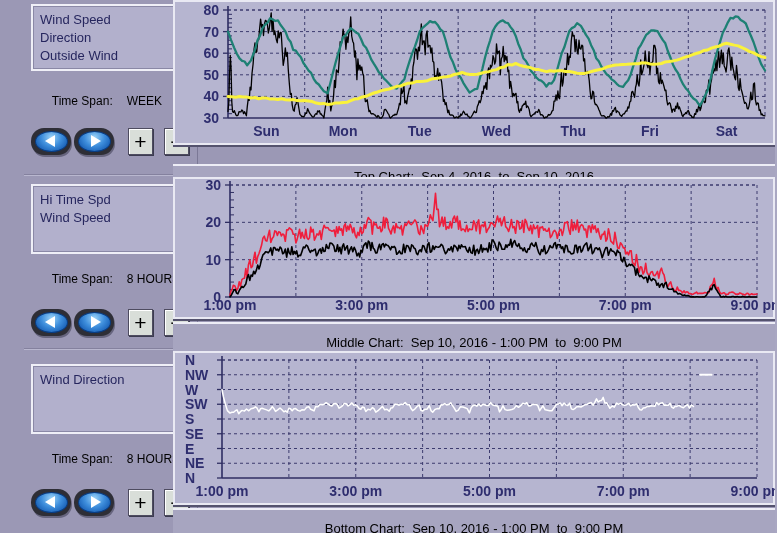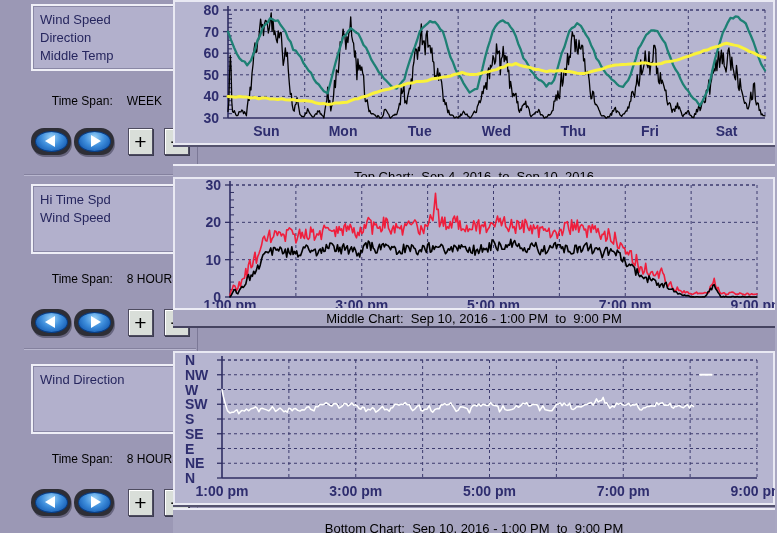--- a/index.html
+++ b/index.html
@@ -31,21 +31,21 @@
 </head>
 <body>
 
 <div class="app">
 
   <aside class="sidebar">
 
     <div class="legend-box" style="top:4px;height:67px;">
       <div class="legend-item">Wind Speed</div>
       <div class="legend-item">Direction</div>
-      <div class="legend-item">Middle Temp</div>
+      <div class="legend-item">Outside Wind</div>
     </div>
     <div class="timespan" style="top:80px;">
       <span>Time Span:</span><span class="val">WEEK</span>
     </div>
     <div class="controls" style="top:127px;">
       <button class="nav">
           <span class="oval">
             <span class="tri left"></span>
           </span>
         </button>
@@ -211,21 +211,21 @@
           <line x1="57" y1="120" x2="584" y2="120" stroke="#2F2E62" stroke-width="1.6"></line>
           <text x="57" y="133" text-anchor="middle" font-size="14" font-weight="600" fill="#2E2D6E">1:00 pm</text>
           <text x="188.75" y="133" text-anchor="middle" font-size="14" font-weight="600" fill="#2E2D6E">3:00 pm</text>
           <text x="320.5" y="133" text-anchor="middle" font-size="14" font-weight="600" fill="#2E2D6E">5:00 pm</text>
           <text x="452.25" y="133" text-anchor="middle" font-size="14" font-weight="600" fill="#2E2D6E">7:00 pm</text>
           <text x="584" y="133" text-anchor="middle" font-size="14" font-weight="600" fill="#2E2D6E">9:00 pm</text>
           <polyline points="57.0,118.1 58.1,113.7 59.2,112.4 60.3,108.3 61.9,109.0 63.6,113.2 64.9,111.3 66.2,104.8 67.5,109.2 68.9,102.6 70.2,101.5 71.5,101.2 72.8,91.6 74.1,100.7 75.4,88.0 76.8,82.9 78.1,90.7 79.4,89.4 80.7,81.6 82.0,75.2 83.4,86.1 84.7,79.6 86.0,76.5 87.3,72.5 88.6,68.1 89.9,61.2 91.3,59.2 92.6,63.5 93.9,64.1 95.2,58.3 96.5,53.3 97.8,65.4 99.2,61.4 100.5,59.8 101.8,53.9 103.1,54.5 104.4,58.4 105.7,54.7 107.1,55.4 108.4,58.9 109.7,57.0 111.0,58.0 112.3,64.3 113.7,52.9 115.0,53.0 116.3,50.8 117.6,51.9 118.9,53.1 120.2,57.3 121.6,57.2 122.9,65.9 124.1,62.4 125.3,57.5 126.6,52.3 127.8,61.2 129.1,55.2 130.3,59.7 131.5,61.5 132.8,52.3 134.0,60.7 135.2,62.4 136.5,60.8 137.7,50.1 138.9,55.0 140.2,52.4 141.4,63.2 142.6,60.5 144.0,56.9 145.5,58.0 146.9,53.8 148.3,62.4 149.7,52.9 151.1,48.2 152.5,51.0 153.8,50.5 155.0,50.7 156.2,53.0 157.5,53.3 158.7,54.1 159.9,53.9 161.2,53.0 162.4,59.4 163.6,49.8 164.9,56.2 166.1,49.6 167.3,53.2 168.6,51.8 169.8,58.3 171.0,49.2 172.3,46.8 173.5,54.2 174.8,49.1 176.0,52.8 177.2,47.2 178.5,50.6 179.7,55.7 180.9,50.9 182.2,58.2 183.5,60.8 184.8,55.3 186.1,58.5 187.4,50.4 188.8,56.6 190.1,55.3 191.4,47.6 192.7,51.2 194.0,44.5 195.3,40.6 196.7,42.2 198.0,43.5 199.3,57.2 200.6,45.1 201.9,47.9 203.2,46.8 204.4,51.0 205.6,51.2 206.9,49.6 208.1,54.8 209.3,53.0 210.6,40.4 211.8,51.0 213.0,41.1 214.3,42.6 215.5,51.4 216.7,53.6 218.0,57.0 219.2,52.0 220.5,48.9 221.7,55.8 223.0,46.5 224.3,50.6 225.6,50.3 227.0,51.8 228.3,48.7 229.5,58.0 230.7,51.7 232.0,46.6 233.2,48.5 234.5,46.1 235.7,44.0 236.9,46.7 238.2,47.7 239.4,46.5 240.6,44.9 241.9,42.9 243.1,44.6 244.3,49.3 245.6,56.1 246.8,57.6 248.0,48.9 249.4,52.6 250.7,56.4 252.0,47.8 253.3,48.5 254.6,49.4 255.9,45.2 257.3,37.9 258.6,41.2 259.9,43.6 261.2,30.4 262.5,16.4 263.8,32.5 265.2,32.3 266.5,49.8 267.8,46.0 269.1,40.0 270.4,49.2 271.8,40.3 273.1,52.5 274.4,49.8 275.8,51.3 277.2,44.6 278.6,50.9 280.0,41.9 281.4,39.0 282.9,45.1 284.3,39.3 285.6,52.2 286.9,43.9 288.2,53.5 289.5,52.1 290.9,52.3 292.3,54.6 293.7,48.2 295.1,54.5 296.5,51.8 297.9,52.7 299.3,52.4 300.7,43.8 302.0,46.8 303.2,53.9 304.4,46.0 305.7,42.9 306.9,56.6 308.1,48.6 309.4,48.1 310.6,49.7 312.0,44.9 313.4,55.4 314.9,52.2 316.3,50.2 317.7,45.8 319.1,46.1 320.5,47.7 321.8,49.9 323.1,44.4 324.5,39.1 325.8,44.9 327.1,41.2 328.5,48.8 329.9,44.3 331.3,39.8 332.7,49.6 334.1,51.2 335.6,54.5 337.0,49.8 338.4,42.5 339.8,50.8 341.2,49.7 342.6,56.3 344.0,43.6 345.4,44.7 346.8,52.1 348.2,51.2 349.5,43.5 350.8,55.5 352.1,42.4 353.4,44.6 354.8,50.7 356.3,53.5 357.7,48.4 359.1,56.7 360.5,47.9 361.9,51.8 363.3,50.8 364.6,48.5 365.8,60.3 367.0,50.2 368.3,50.7 369.5,49.7 370.7,53.3 372.0,51.9 373.2,54.2 374.6,54.1 376.0,51.1 377.4,60.6 378.8,58.8 380.3,54.7 381.7,53.4 383.1,55.4 384.3,61.3 385.6,56.3 386.8,53.0 388.0,52.3 389.3,58.4 390.5,53.6 391.7,45.6 393.0,45.8 394.4,44.7 395.8,52.4 397.2,57.3 398.6,42.8 400.0,53.6 401.4,46.4 402.8,52.7 404.3,43.0 405.7,55.2 407.1,49.5 408.5,47.6 409.9,48.7 411.3,53.0 412.7,52.1 414.0,60.5 415.4,49.1 416.7,49.0 418.0,55.4 419.3,47.6 420.7,51.9 422.1,48.8 423.5,55.5 425.0,51.5 426.4,57.5 427.8,62.3 429.2,57.3 430.4,57.5 431.7,54.3 432.9,64.2 434.1,62.1 435.4,51.8 436.6,56.9 437.8,64.1 439.1,65.4 440.5,67.1 441.9,55.4 443.3,63.7 444.7,71.0 446.1,71.5 447.5,65.8 449.0,67.8 450.3,70.9 451.6,70.7 452.9,77.0 454.2,75.2 455.5,77.9 456.9,73.7 458.2,73.9 459.5,85.6 460.8,86.8 462.1,88.6 463.4,77.6 464.8,87.2 466.1,95.2 467.4,89.8 468.7,90.3 470.0,97.0 471.4,94.5 472.7,86.3 474.0,95.5 475.3,97.6 476.6,97.9 477.9,95.2 479.3,94.5 480.6,98.4 481.9,98.7 483.2,96.9 484.5,94.4 485.8,101.1 487.2,93.8 488.5,91.1 489.8,95.9 491.1,98.0 492.4,105.0 493.8,108.2 495.1,109.4 496.4,106.5 497.7,104.9 499.0,110.0 500.3,112.0 501.7,113.7 503.0,113.7 504.3,110.1 505.6,113.4 506.9,113.3 508.2,114.2 509.6,115.9 510.9,113.8 512.2,115.8 513.5,114.8 514.8,115.1 516.1,116.8 517.3,116.5 518.5,117.0 519.8,117.4 521.0,116.6 522.2,116.1 523.5,115.1 524.7,116.7 526.1,116.2 527.5,116.4 528.9,116.4 530.4,116.2 531.8,115.6 533.2,115.8 534.6,116.3 535.9,115.4 537.2,109.6 538.5,108.1 539.9,106.6 541.2,101.4 542.5,108.6 543.8,112.3 545.1,110.3 546.5,114.8 547.8,116.4 549.0,116.7 550.2,115.9 551.5,115.9 552.7,117.4 553.9,117.4 555.2,117.2 556.4,115.5 557.7,115.5 559.0,115.1 560.3,115.4 561.6,116.3 562.9,117.4 564.2,117.0 565.6,117.1 566.9,115.9 568.2,116.4 569.5,117.2 570.8,117.4 572.1,118.0 573.5,116.6 574.8,116.3 576.1,117.6 577.4,117.6 578.7,116.7 580.0,117.5 581.4,117.4 582.7,117.3 584.0,117.0" fill="none" stroke="#EF1E3C" stroke-width="1.6" stroke-linejoin="round" stroke-linecap="round"></polyline>
           <polyline points="57.0,120.0 58.3,118.2 59.6,115.7 61.0,112.9 62.3,112.6 63.6,116.1 64.9,116.8 66.2,113.7 67.5,111.5 68.9,109.4 70.2,110.5 71.5,108.9 72.8,107.0 74.1,101.1 75.4,97.5 76.8,103.4 78.1,98.0 79.4,99.3 80.7,94.2 82.0,96.8 83.4,93.1 84.7,88.1 86.0,91.9 87.3,87.9 88.6,82.0 89.9,77.9 91.3,76.7 92.6,74.7 93.9,75.0 95.2,75.8 96.5,74.3 97.8,70.9 99.2,78.2 100.5,70.6 101.8,70.6 103.1,73.2 104.4,72.2 105.7,74.0 107.1,70.1 108.4,71.6 109.7,76.8 111.0,75.8 112.3,72.0 113.7,80.1 115.0,71.4 116.3,76.1 117.6,77.6 118.8,69.7 120.1,77.5 121.3,74.4 122.5,76.9 123.7,73.9 124.9,79.9 126.2,78.2 127.6,78.6 129.0,74.4 130.4,70.0 131.8,70.8 133.2,68.0 134.6,69.2 136.0,72.9 137.3,75.5 138.5,73.4 139.8,74.0 141.0,72.8 142.2,72.1 143.5,78.8 144.7,76.9 145.9,73.6 147.2,71.9 148.4,76.2 149.6,70.5 150.9,74.4 152.1,74.1 153.3,67.6 154.6,70.9 155.8,71.4 157.0,66.0 158.3,66.2 159.5,67.2 160.8,68.9 162.0,74.4 163.2,74.2 164.5,67.7 165.7,74.6 166.9,70.3 168.2,76.8 169.4,69.3 170.6,66.9 171.9,73.2 173.1,70.7 174.3,68.8 175.6,77.0 177.0,72.6 178.4,69.8 179.8,74.7 181.2,70.2 182.6,73.4 184.0,78.9 185.5,76.2 186.7,79.9 187.9,73.2 189.2,75.1 190.4,69.2 191.6,67.3 192.9,65.8 194.1,71.1 195.3,64.1 196.6,65.6 197.8,73.5 199.0,65.5 200.3,71.2 201.5,72.4 202.7,75.9 204.0,75.9 205.2,71.1 206.5,67.2 207.7,72.6 208.9,67.6 210.2,66.5 211.4,69.9 212.6,67.2 213.9,68.2 215.1,68.6 216.3,70.3 217.6,72.8 218.8,69.5 220.0,70.5 221.3,69.4 222.5,71.3 223.7,77.3 225.0,76.2 226.4,73.9 227.8,76.6 229.2,76.6 230.6,67.4 232.0,75.5 233.5,68.6 234.9,68.8 236.1,71.0 237.3,74.4 238.6,67.9 239.8,68.6 241.0,71.0 242.3,71.9 243.5,76.4 244.7,77.7 246.0,73.9 247.2,72.8 248.4,74.7 249.7,68.6 250.9,69.0 252.2,72.7 253.4,75.5 254.6,67.7 255.9,65.6 257.3,75.2 258.6,74.5 259.9,68.7 261.2,72.4 262.6,69.4 264.0,69.9 265.4,70.3 266.9,69.5 268.3,67.3 269.7,68.8 271.1,73.1 272.5,76.7 273.9,74.9 275.3,71.8 276.7,73.1 278.2,69.8 279.6,74.8 281.0,68.2 282.2,69.1 283.4,70.5 284.7,73.8 285.9,68.3 287.2,71.4 288.4,67.8 289.6,69.7 290.9,69.7 292.3,69.6 293.7,73.3 295.1,75.4 296.5,70.4 297.9,75.6 299.3,76.3 300.7,68.2 302.0,78.1 303.2,73.4 304.4,72.2 305.7,76.4 306.9,73.1 308.1,67.7 309.4,75.1 310.6,71.2 312.0,72.6 313.4,71.3 314.9,75.0 316.3,65.9 317.7,73.4 319.1,62.9 320.5,63.9 321.9,66.7 323.3,71.3 324.7,73.6 326.1,65.1 327.6,67.7 329.0,72.3 330.4,72.2 331.6,72.3 332.9,67.8 334.1,70.3 335.3,67.6 336.6,68.2 337.8,62.3 339.0,70.1 340.3,65.4 341.7,63.6 343.1,68.0 344.5,69.4 345.9,66.7 347.3,71.4 348.7,71.0 350.1,73.8 351.4,70.8 352.6,74.4 353.8,75.5 355.1,71.7 356.3,72.2 357.6,67.5 358.8,66.1 360.0,68.4 361.4,69.4 362.8,65.5 364.3,71.2 365.7,75.6 367.1,77.7 368.5,72.6 369.9,74.5 371.3,68.7 372.7,76.8 374.1,75.4 375.6,72.5 377.0,68.5 378.4,70.5 379.8,70.6 381.0,66.9 382.3,65.5 383.5,71.6 384.7,67.5 386.0,67.7 387.2,67.9 388.4,71.5 389.7,69.8 391.1,75.6 392.5,68.3 393.9,68.7 395.3,74.7 396.7,74.6 398.1,76.9 399.5,76.8 400.8,76.0 402.0,68.2 403.3,68.4 404.5,75.7 405.7,69.9 407.0,69.4 408.2,75.1 409.4,73.5 410.8,69.3 412.3,67.1 413.7,65.9 415.1,73.6 416.5,71.0 417.9,67.3 419.3,76.7 420.7,75.0 422.1,71.3 423.5,70.7 425.0,72.7 426.4,70.9 427.8,75.1 429.2,80.8 430.4,77.3 431.7,73.3 432.9,70.5 434.1,70.6 435.4,78.3 436.6,74.8 437.8,71.8 439.1,74.2 440.4,74.2 441.7,75.7 443.0,78.6 444.3,73.1 445.7,75.2 447.0,75.8 448.3,83.3 449.6,84.8 450.9,80.2 452.3,84.9 453.6,89.5 454.9,88.9 456.2,87.1 457.5,88.4 458.8,87.4 460.2,89.0 461.5,90.5 462.8,98.2 464.1,91.7 465.4,97.3 466.7,99.7 468.1,98.4 469.4,100.1 470.7,101.6 472.0,100.3 473.3,100.4 474.6,105.4 476.0,98.7 477.3,102.2 478.6,103.7 479.9,101.7 481.2,102.4 482.6,103.6 483.9,108.3 485.2,106.1 486.5,110.2 487.8,107.7 489.1,106.6 490.5,110.4 491.8,106.3 493.1,105.3 494.4,110.9 495.7,112.1 497.0,112.2 498.4,112.3 499.7,111.6 501.0,114.8 502.3,114.6 503.6,115.1 505.0,117.1 506.3,116.5 507.6,116.9 508.9,117.9 510.2,118.4 511.5,117.9 512.9,118.7 514.2,118.6 515.5,118.6 516.8,119.5 518.1,120.0 519.4,119.7 520.8,119.9 522.1,120.0 523.4,119.7 524.7,119.8 526.0,120.0 527.3,120.0 528.7,120.0 530.0,119.7 531.3,120.0 532.5,119.1 533.8,117.8 535.0,114.8 536.2,114.4 537.5,111.3 538.7,112.7 539.9,108.5 541.2,107.6 542.5,111.5 543.8,113.2 545.1,115.5 546.5,117.4 547.8,119.9 549.0,120.0 550.3,119.4 551.6,120.0 552.8,119.3 554.1,120.0 555.4,120.0 556.6,120.0 557.9,120.0 559.2,119.5 560.4,119.5 561.7,120.0 563.0,119.9 564.2,119.5 565.6,120.0 566.9,120.0 568.2,120.0 569.5,119.4 570.8,119.7 572.1,120.0 573.5,120.0 574.8,120.0 576.1,119.4 577.4,120.0 578.7,120.0 580.0,120.0 581.4,120.0 582.7,120.0 584.0,120.0" fill="none" stroke="#000000" stroke-width="1.6" stroke-linejoin="round" stroke-linecap="round"></polyline>
         </svg>
     </div>
-    <div class="caption" style="top:308px;height:20px;">
+    <div class="caption" style="top:322px;height:40px;">
       <span>Middle Chart:  Sep 10, 2016 - 1:00 PM  to  9:00 PM</span>
     </div>
 
     <div class="well" style="top:351px;height:154px;">
       <svg id="chart-bottom" width="602" height="154">
           <line x1="44" y1="127" x2="49" y2="127" stroke="#2F2E62" stroke-width="1.3"></line>
           <text x="12" y="132" text-anchor="start" font-size="14" font-weight="600" fill="#2E2D6E">N</text>
           <line x1="49" y1="112.25" x2="584" y2="112.25" stroke="#3C3B6E" stroke-width="1" stroke-dasharray="3,3"></line>
           <line x1="44" y1="112.25" x2="49" y2="112.25" stroke="#2F2E62" stroke-width="1.3"></line>
           <text x="12" y="117.25" text-anchor="start" font-size="14" font-weight="600" fill="#2E2D6E">NE</text>

